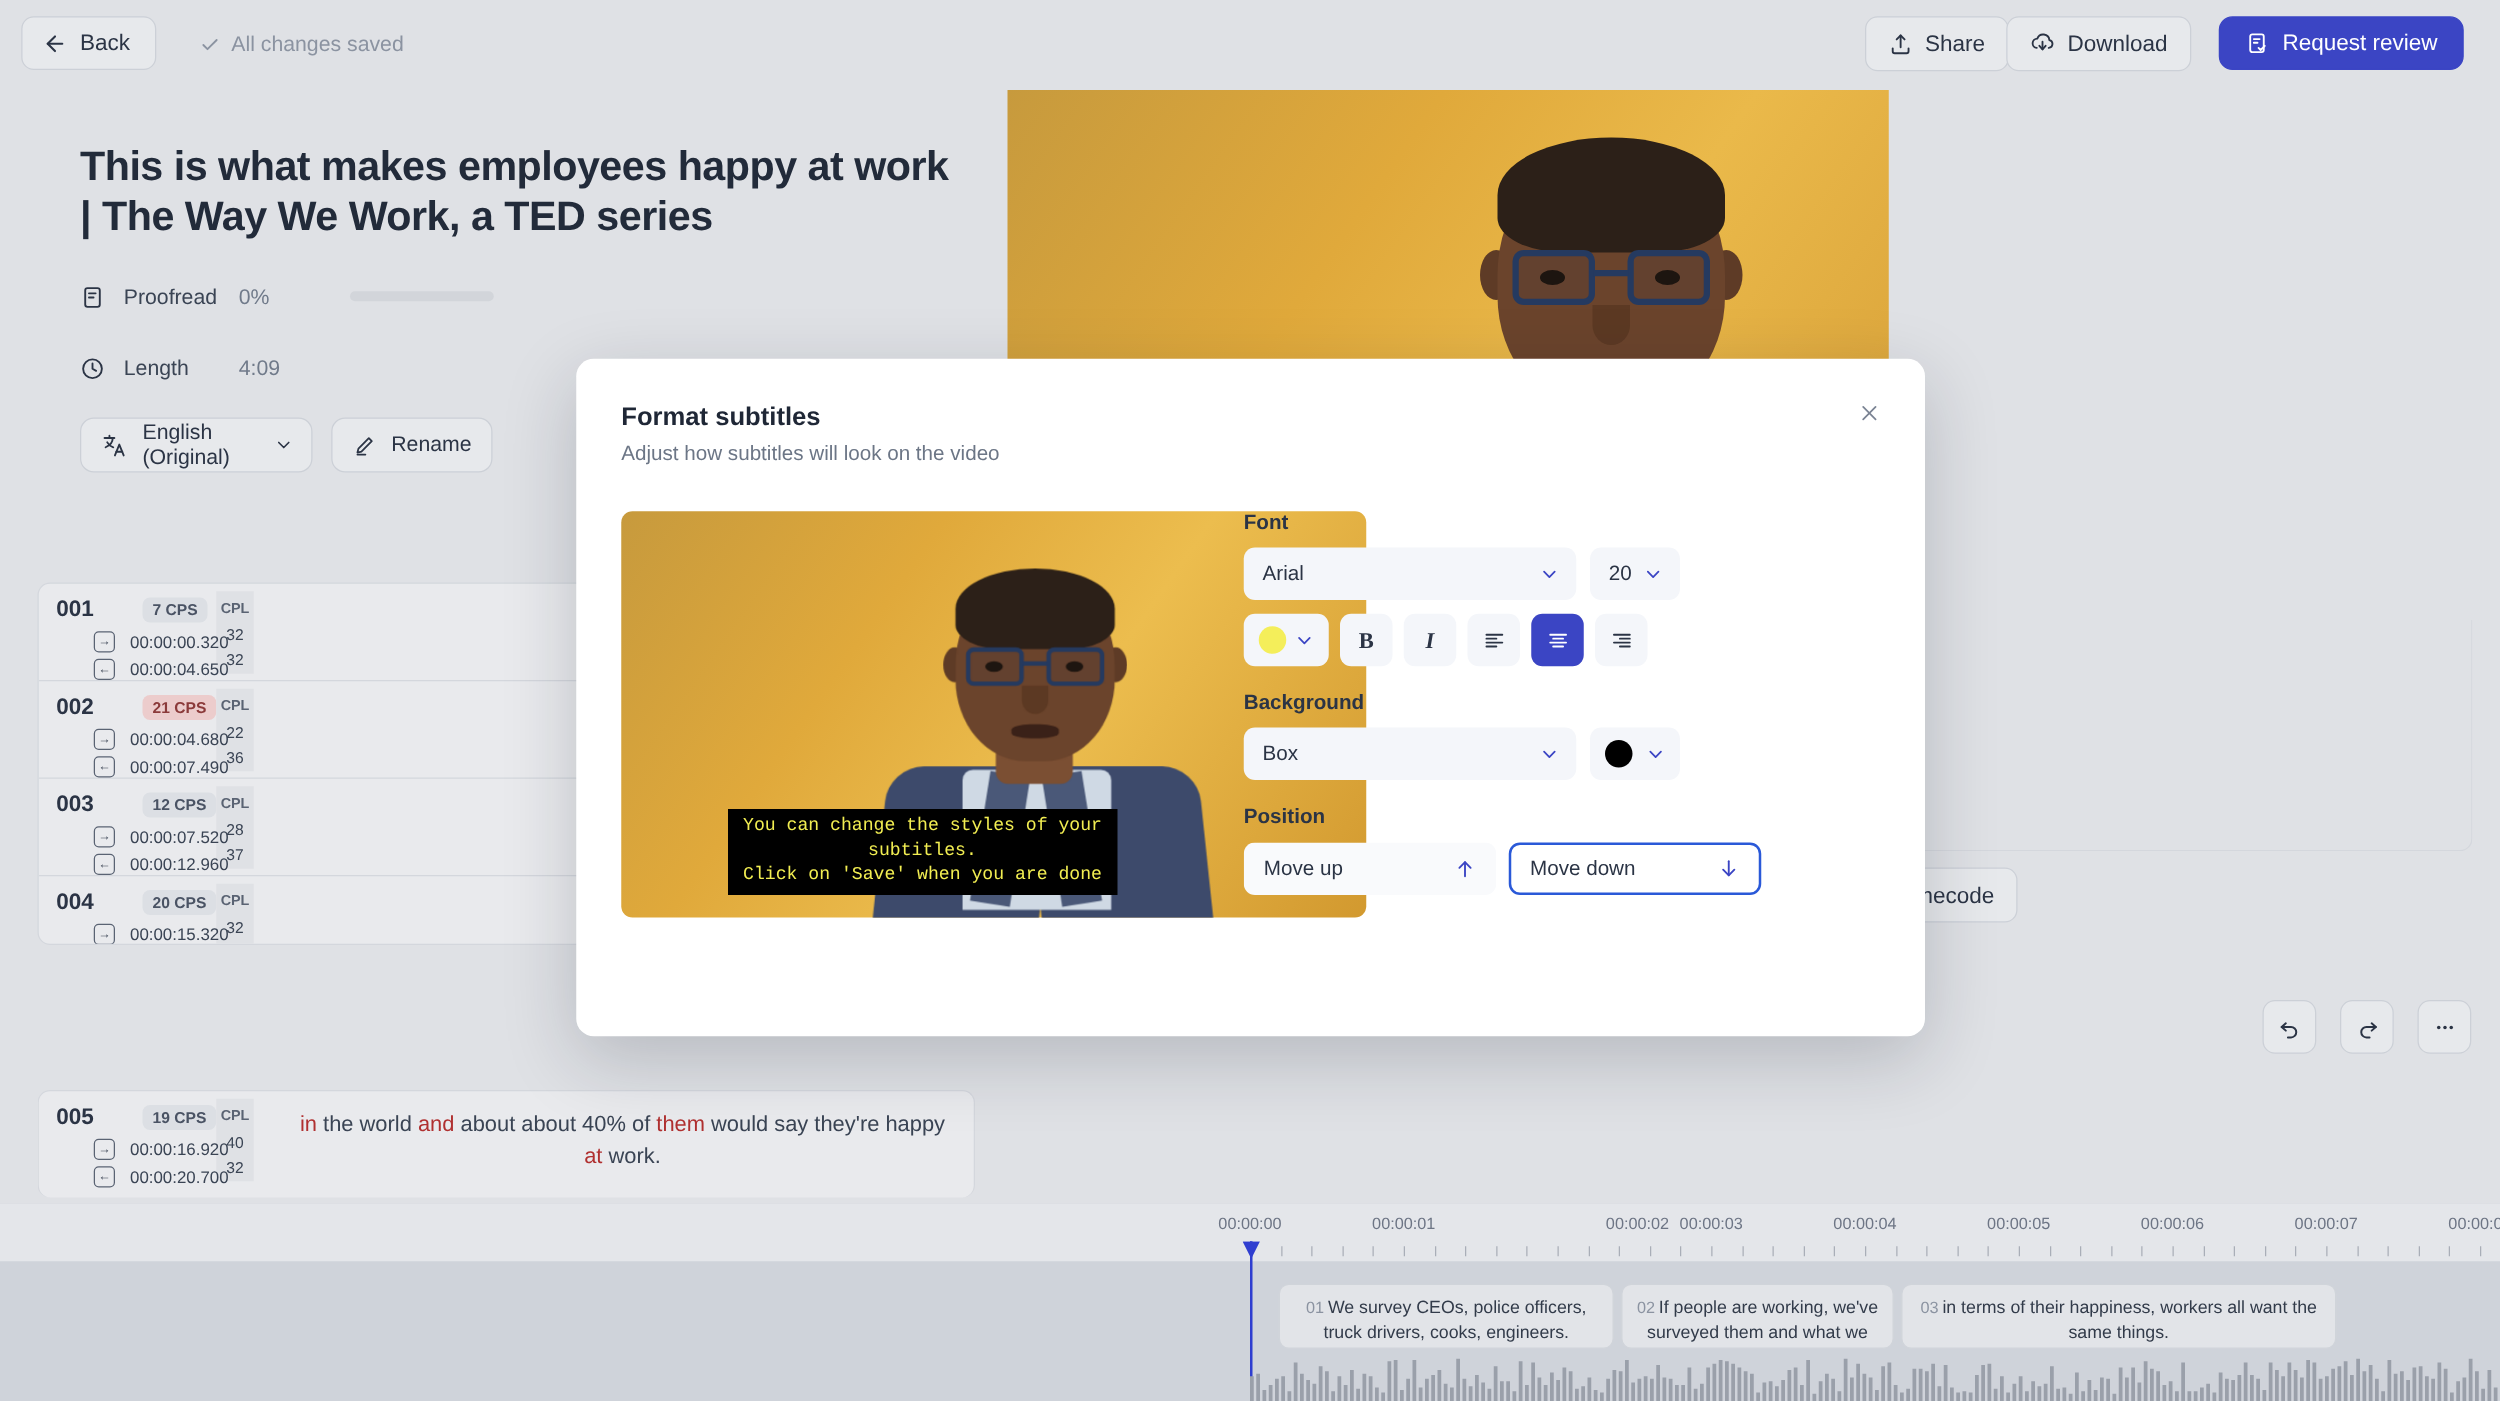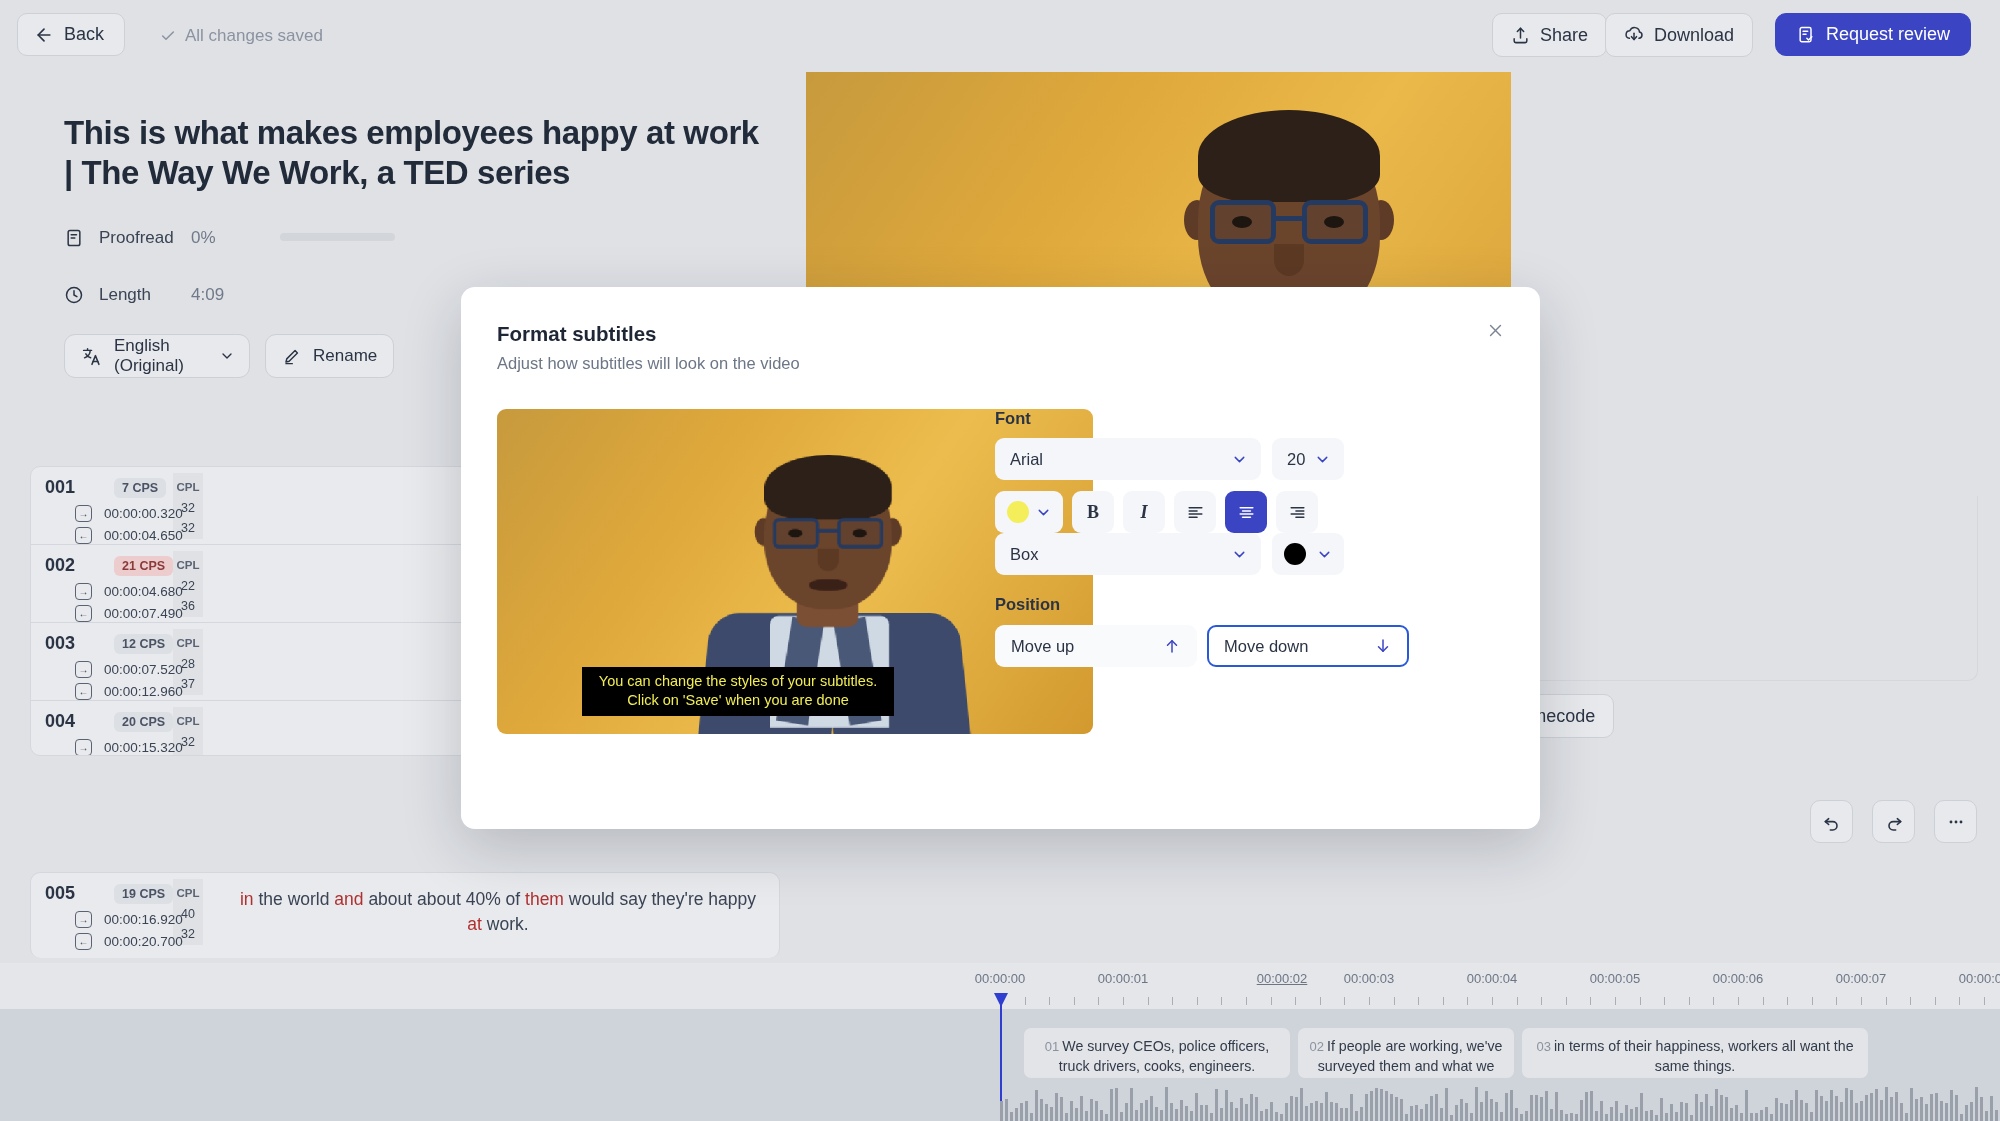--- a/index.html
+++ b/index.html
@@ -192,21 +192,21 @@
 
   .preview {
     position: absolute; left: 36px; top: 122px; width: 596px; height: 325px;
     border-radius: 9px; overflow: hidden;
     background: linear-gradient(125deg, #c79a3d 0%, #e0a93b 32%, #ecbd4e 58%, #d2992f 100%);
   }
   .pv-portrait { position: absolute; left: 182px; top: 36px; width: 250px; height: 290px; transform: scale(.70); transform-origin: top left; }
   .caption {
     position: absolute; left: 85px; bottom: 18px; width: 312px;
     background: #000; color: #f2ee52;
-    font-family: Liberation Sans, sans-serif;
+    font-family: Liberation Mono, monospace;
     font-size: 14.5px; line-height: 1.35; text-align: center;
     padding: 5px 8px;
   }
 
   .ctrl-col { position: absolute; left: 534px; top: 122px; width: 510px; }
   .ctrl-label { font-size: 16.5px; font-weight: 700; color: #2b3445; margin-bottom: 10px; }
   .select {
     position: relative; display: inline-flex; align-items: center;
     height: 42px; background: #f4f6fa; border-radius: 9px;
     padding: 0 38px 0 15px; font-size: 16.5px; color: #2b3445; cursor: pointer;
@@ -468,21 +468,21 @@
           <circle cx="12" cy="12" r="1.7"></circle>
           <circle cx="18" cy="12" r="1.7"></circle>
         </svg>
     </span>
   </div>
 
   <div class="timeline">
     <div class="ruler" id="ruler">
         <span class="tick-label" style="left: 1000px;">00:00:00</span>
         <span class="tick-label" style="left: 1123px;">00:00:01</span>
-        <span class="tick-label" style="left: 1282px; text-decoration: underline;">00:00:02</span>
+        <span class="tick-label" style="left: 1310px;">00:00:02</span>
         <span class="tick-label" style="left: 1369px;">00:00:03</span>
         <span class="tick-label" style="left: 1492px;">00:00:04</span>
         <span class="tick-label" style="left: 1615px;">00:00:05</span>
         <span class="tick-label" style="left: 1738px;">00:00:06</span>
         <span class="tick-label" style="left: 1861px;">00:00:07</span>
         <span class="tick-label" style="left: 1984px;">00:00:08</span>
         <span class="tick major" style="left: 1000px;"></span>
         <span class="tick minor" style="left: 1025px;"></span>
         <span class="tick minor" style="left: 1049px;"></span>
         <span class="tick minor" style="left: 1074px;"></span>
@@ -828,20 +828,21 @@
         <div class="fmt-btn">
           <svg width="19" height="19" viewBox="0 0 24 24" fill="none" stroke="currentColor" stroke-width="1.9" stroke-linecap="round">
               <line x1="4" y1="6" x2="20" y2="6"></line>
               <line x1="10" y1="10" x2="20" y2="10"></line>
               <line x1="4" y1="14" x2="20" y2="14"></line>
               <line x1="10" y1="18" x2="20" y2="18"></line>
             </svg>
         </div>
       </div>
 
+      <div class="ctrl-label mt20">Background</div>
       <div style="display:flex;align-items:center;">
         <div class="select sel-bg">
           <span>Box</span>
           <span class="chev-b">
             <svg width="17" height="17" viewBox="0 0 24 24" fill="none" stroke="#3b45c4" stroke-width="2" stroke-linecap="round" stroke-linejoin="round">
                 <polyline points="6 9 12 15 18 9"></polyline>
               </svg>
           </span>
         </div>
         <div class="swatch-group sel-bgcolor">

